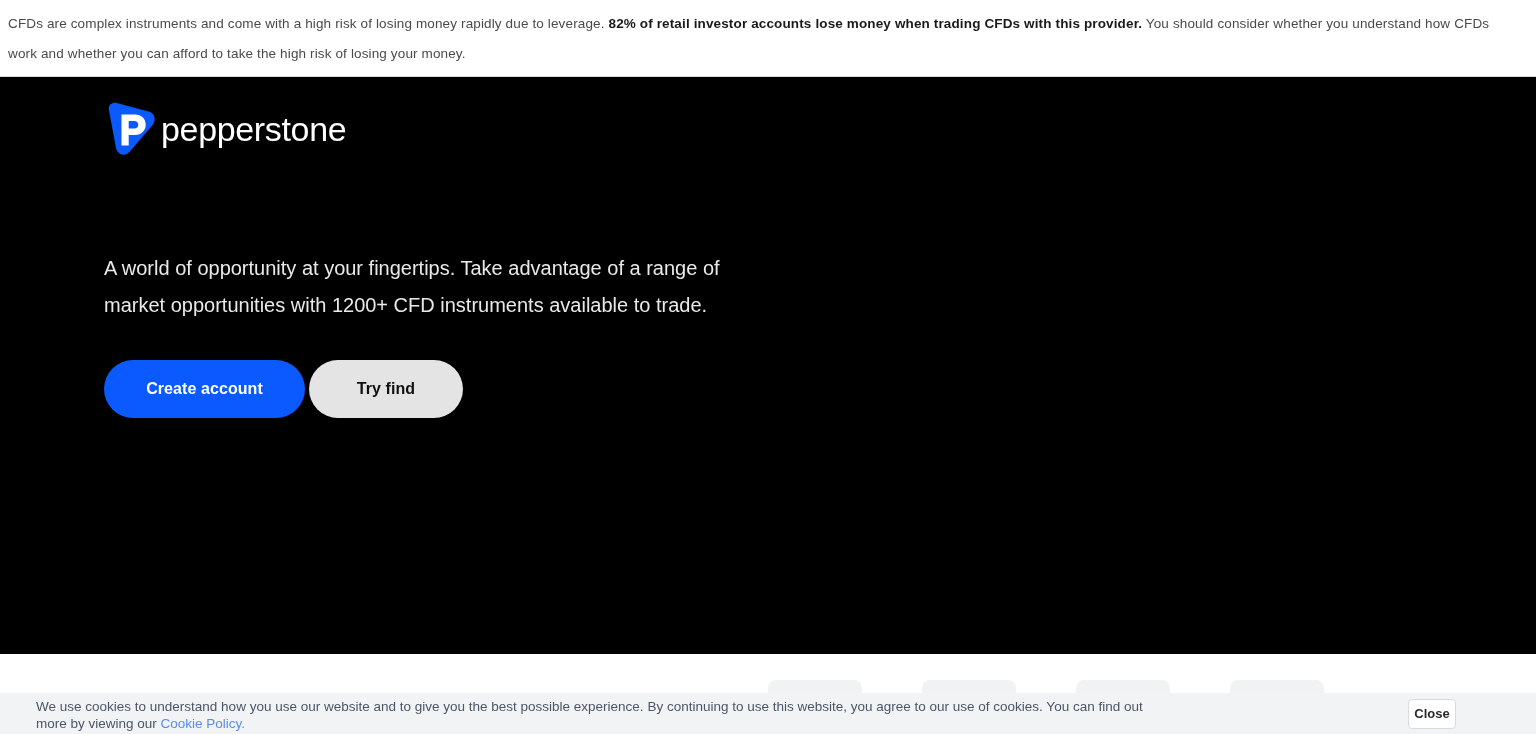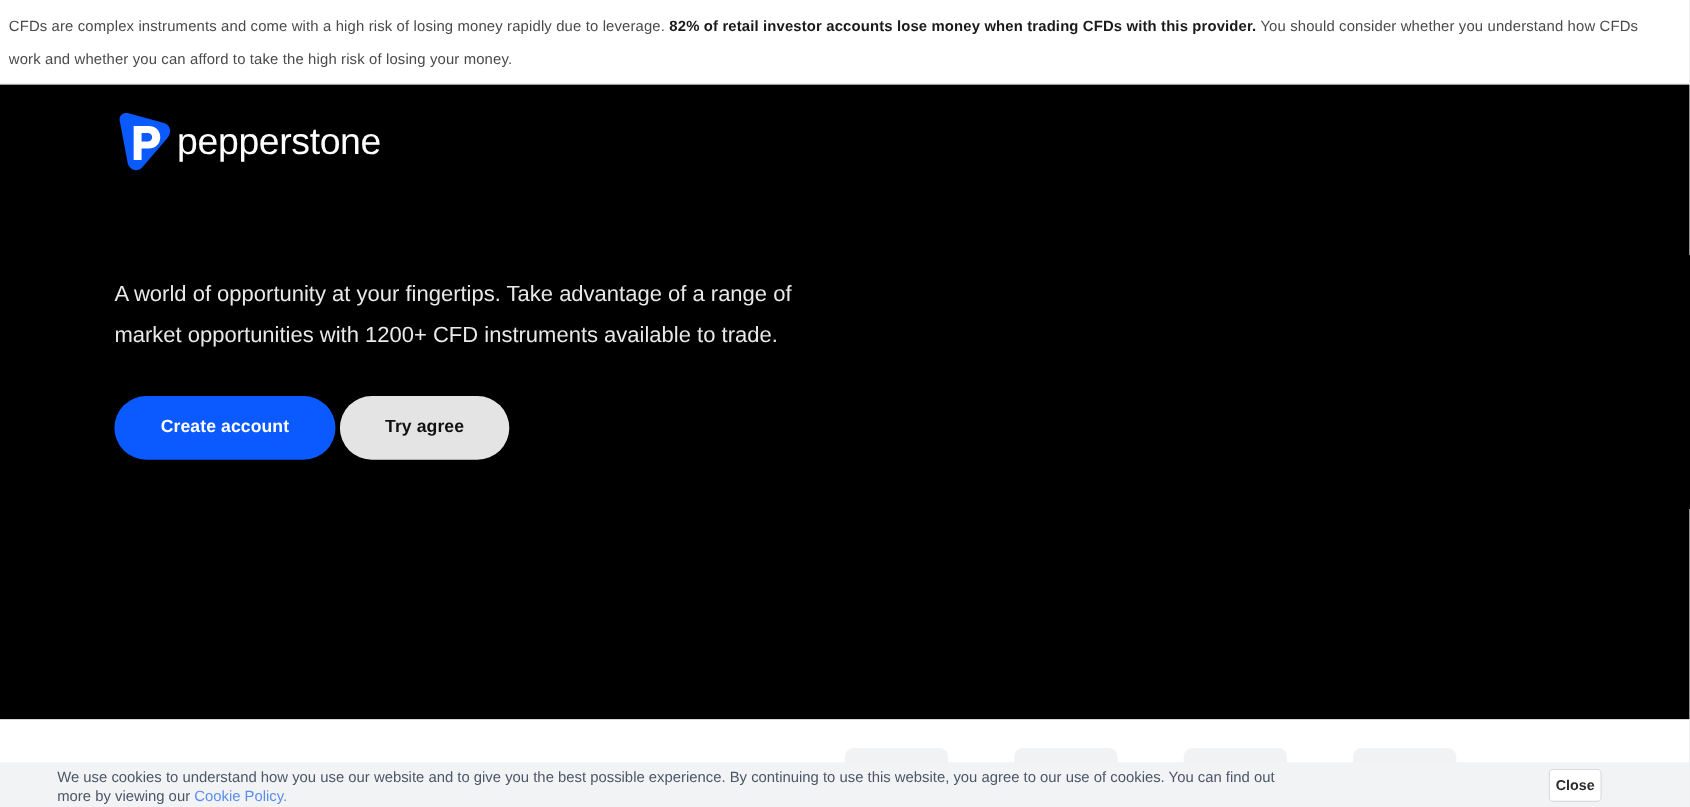--- a/index.html
+++ b/index.html
@@ -157,21 +157,21 @@
   
   .cookie-banner {
     position: absolute;
     top: 693px;
     left: 0;
     width: 1536px;
     height: 41px;
     background: #f2f3f5;
     display: flex;
     align-items: center;
-    padding: 0 32px 0 52px;
+    padding: 0 32px 0 36px;
   }
   .cookie-text {
     font-size: 13.5px;
     line-height: 17px;
     color: #4c5668;
     max-width: 1140px;
     padding-top: 2px;
   }
   .cookie-link {
     color: #5b8def;
@@ -217,21 +217,21 @@
         <path d="M17.5 13.6h13.6c6.2 0 10.6 4.2 10.6 10.1 0 5.9-4.4 10.2-10.6 10.2h-6.4v10.6h-7.2V13.6zm7.2 6.3v7.7h5.6c2.4 0 4-1.6 4-3.9 0-2.3-1.6-3.8-4-3.8h-5.6z" fill="#ffffff"></path>
       </svg>
       <span class="logo-word">pepperstone</span>
     </div>
 
     <div class="hero-copy">
       <p class="subhead">A world of opportunity at your fingertips. Take advantage of a range of market opportunities with 1200+ CFD instruments available to trade.</p>
 
       <div class="cta-row">
         <button class="btn btn-primary">Create account</button>
-        <button class="btn btn-secondary">Try agree</button>
+        <button class="btn btn-secondary">Try find</button>
       </div>
     </div>
 
   </div>
 
   <div class="white-band">
     <div class="card-strip">
       <div class="teaser-card"></div>
       <div class="teaser-card"></div>
       <div class="teaser-card"></div>

